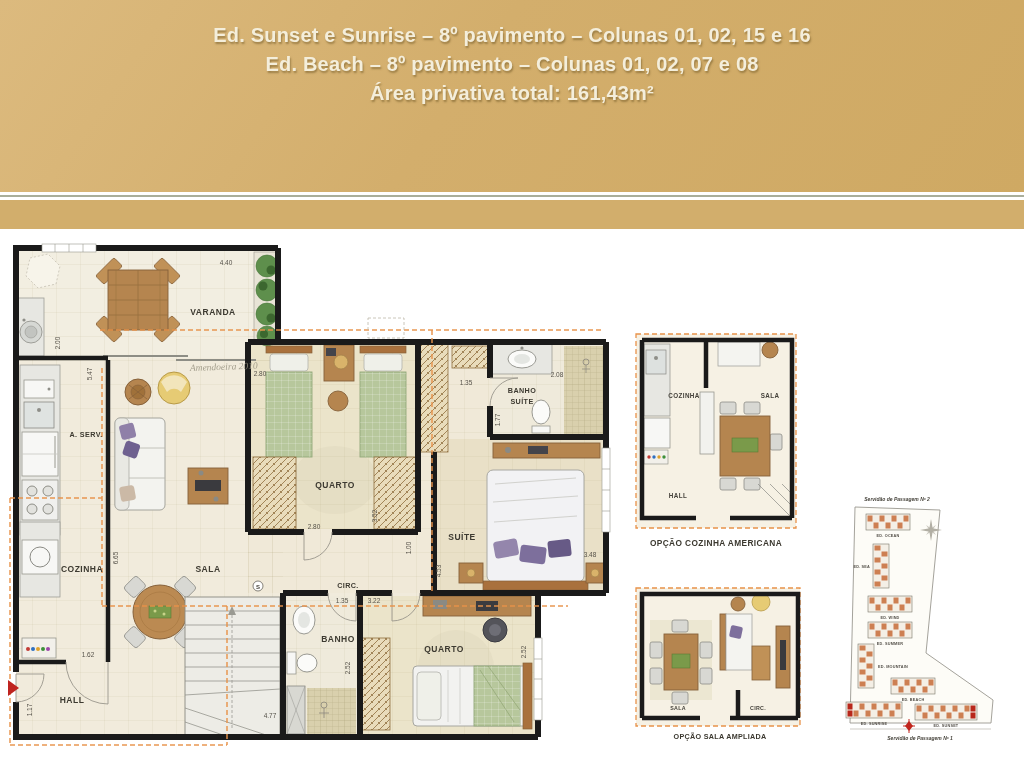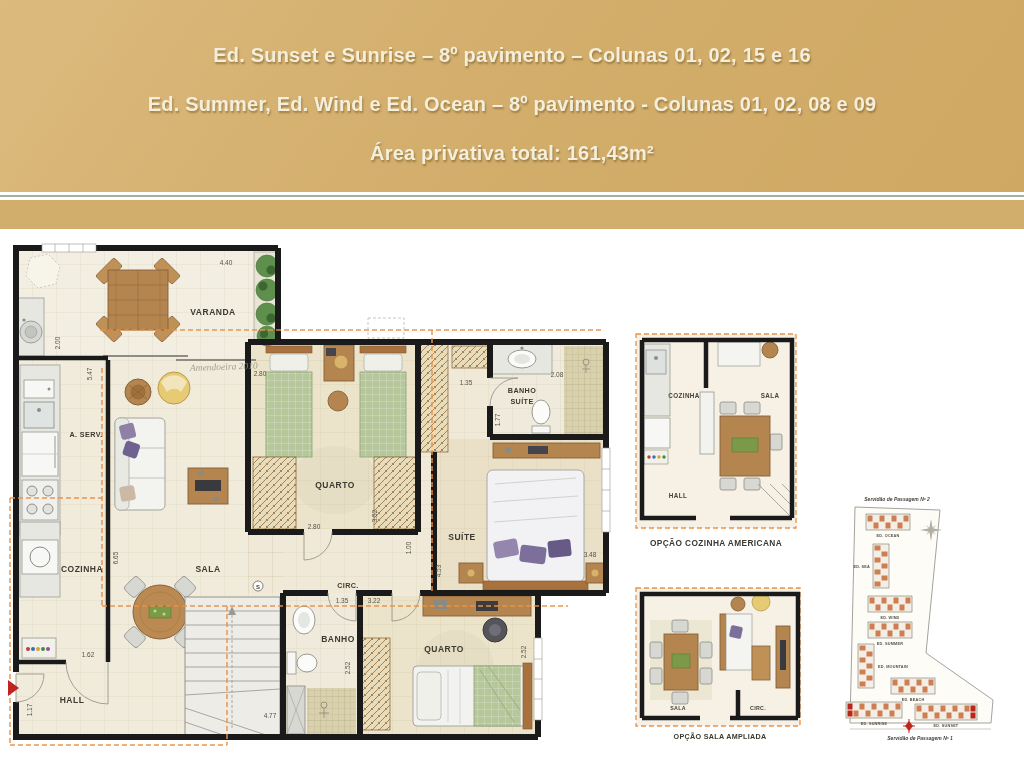--- a/index.html
+++ b/index.html
@@ -3,21 +3,21 @@
 <meta charset="utf-8">
 <style>
   html,body{margin:0;padding:0;background:#e9e9e9;}
   .slide{position:relative;width:1024px;height:768px;background:#ffffff;overflow:hidden;
          font-family:"Liberation Sans",sans-serif;}
   
   .header{position:absolute;left:0;top:0;width:1024px;height:192px;
           background:linear-gradient(125deg,#dcba7e 0%,#d3ae6c 45%,#cfa963 100%);}
   .header-inner{padding-top:21px;}
   .header-line{color:#f4eedb;font-weight:bold;font-size:20px;line-height:29px;text-align:center;
-               letter-spacing:.2px;text-shadow:1px 1.5px 2px rgba(108,84,34,.55);margin-top:20px;}
+               letter-spacing:.2px;text-shadow:1px 1.5px 2px rgba(108,84,34,.55);}
   .divider{position:absolute;left:0;top:192px;width:1024px;height:8px;
            background:linear-gradient(#ffffff 0,#ffffff 3px,#a9ae9b 3px,#a9ae9b 5px,#ffffff 5px,#ffffff 8px);}
   .subband{position:absolute;left:0;top:200px;width:1024px;height:29px;background:#d2ae6c;}
   
   svg{position:absolute;overflow:visible;}
   .main-plan{left:8px;top:240px;}
   .opt1{left:634px;top:332px;}
   .opt2{left:634px;top:586px;}
   .site{left:843px;top:468px;}
   .wall{stroke:#1a1a1a;stroke-width:6;fill:none;stroke-linecap:butt;}
@@ -43,21 +43,21 @@
   .fix{fill:#fbfbf9;stroke:#8f8f88;stroke-width:.9;}
 </style>
 </head>
 <body>
 
 <div class="slide">
 
   <div class="header">
     <div class="header-inner">
       <div class="header-line">Ed. Sunset e  Sunrise – 8º pavimento – Colunas  01, 02, 15 e 16</div>
-      <div class="header-line">Ed. Summer, Ed. Wind  e Ed. Ocean – 8º pavimento  - Colunas 01, 02, 08 e 09</div>
+      <div class="header-line">Ed. Beach – 8º pavimento – Colunas  01, 02, 07 e 08</div>
       <div class="header-line">Área privativa total: 161,43m²</div>
     </div>
   </div>
   <div class="divider"></div>
   <div class="subband"></div>
 
   <svg class="main-plan" width="625" height="525" viewBox="0 0 625 525">
     <defs>
       <pattern id="mp-grid" width="24" height="24" patternUnits="userSpaceOnUse">
         <path d="M24,0 H0 V24" fill="none" stroke="rgba(160,140,100,.16)" stroke-width="1"></path>

